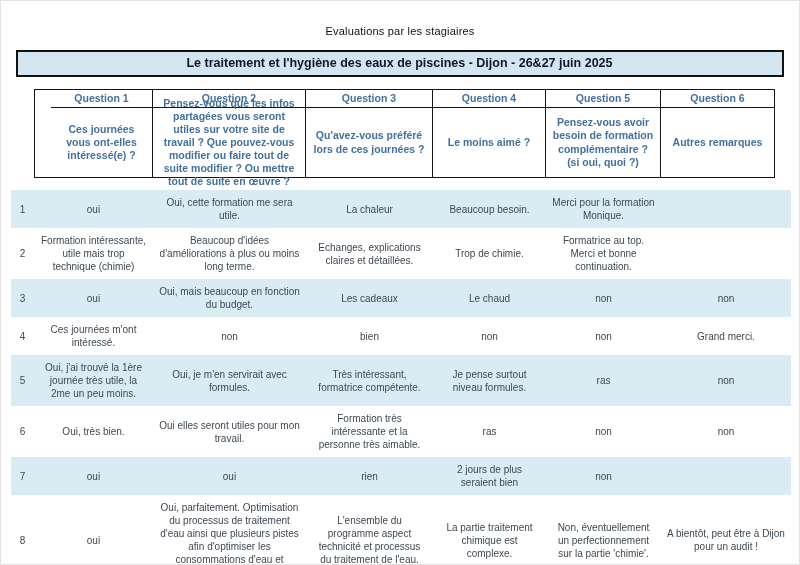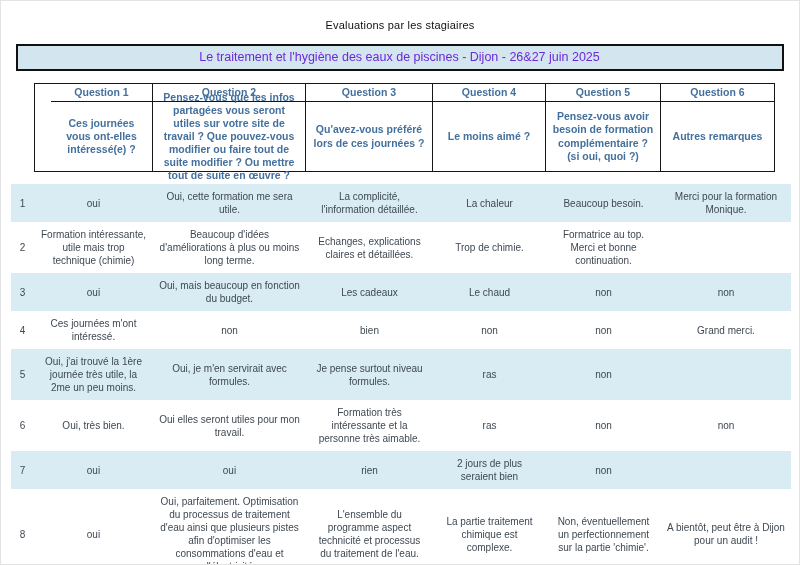--- a/index.html
+++ b/index.html
@@ -7,34 +7,34 @@
     position: relative;
     width: 800px; height: 565px;
     background: #ffffff;
     border: 1px solid #e3e3e3;
     box-sizing: border-box;
     font-family: "Liberation Sans", sans-serif;
     color: #3f4852;
     overflow: hidden;
   }
   .caption {
-    margin-top: 18px;
+    margin-top: 24px;
     text-align: center;
     font-size: 11px;
     color: #111111;
     letter-spacing: 0.2px;
   }
   .title-box {
     margin: 13px 15px 0 15px;
     border: 2px solid #111111;
     background: #d3e6f0;
     text-align: center;
     font-size: 12.5px;
-    font-weight: normal;
-    color: #6d28d9;
+    font-weight: bold;
+    color: #0f172a;
     padding: 4px 1px 5px 0;
   }
   
   .hdr {
     display: grid;
     grid-template-columns: 119px 153px 127px 113px 115px 114px;
     margin: 12px 0 0 33px;
   }
   .hcell {
     border-top: 1.6px solid #151515;
@@ -114,21 +114,20 @@
       <div class="hq">Autres remarques</div>
     </div>
   </div>
 
   <div class="tbody">
 
     <div class="brow band">
       <div class="bcell bnum">1</div>
       <div class="bcell">oui</div>
       <div class="bcell">Oui, cette formation me sera utile.</div>
-      <div class="bcell">La complicité, l'information détaillée.</div>
       <div class="bcell">La chaleur</div>
       <div class="bcell">Beaucoup besoin.</div>
       <div class="bcell">Merci pour la formation Monique.</div>
     </div>
 
     <div class="brow">
       <div class="bcell bnum">2</div>
       <div class="bcell">Formation intéressante, utile mais trop technique (chimie)</div>
       <div class="bcell">Beaucoup d'idées d'améliorations à plus ou moins long terme.</div>
       <div class="bcell">Echanges, explications claires et détaillées.</div>
@@ -153,20 +152,21 @@
       <div class="bcell">bien</div>
       <div class="bcell">non</div>
       <div class="bcell">non</div>
       <div class="bcell">Grand merci.</div>
     </div>
 
     <div class="brow band">
       <div class="bcell bnum">5</div>
       <div class="bcell">Oui, j'ai trouvé la 1ère journée très utile, la 2me un peu moins.</div>
       <div class="bcell">Oui, je m'en servirait avec formules.</div>
+      <div class="bcell">Très intéressant, formatrice compétente.</div>
       <div class="bcell">Je pense surtout niveau formules.</div>
       <div class="bcell">ras</div>
       <div class="bcell">non</div>
     </div>
 
     <div class="brow">
       <div class="bcell bnum">6</div>
       <div class="bcell">Oui, très bien.</div>
       <div class="bcell">Oui elles seront utiles pour mon travail.</div>
       <div class="bcell">Formation très intéressante et la personne très aimable.</div>

